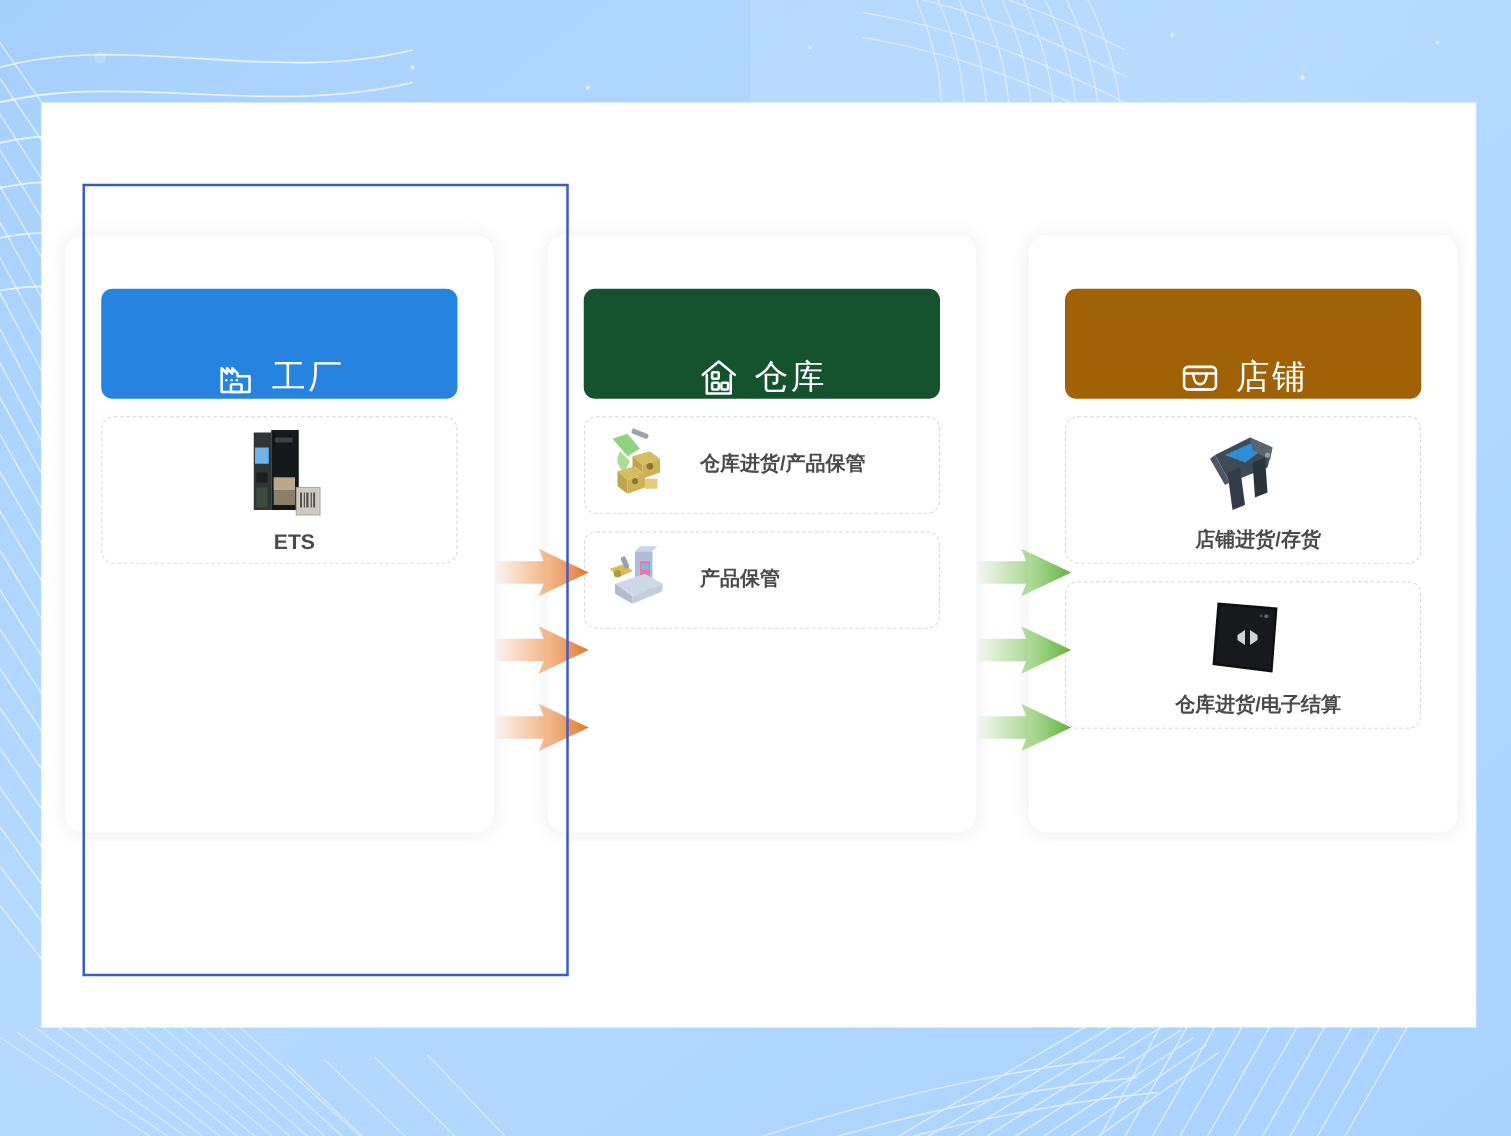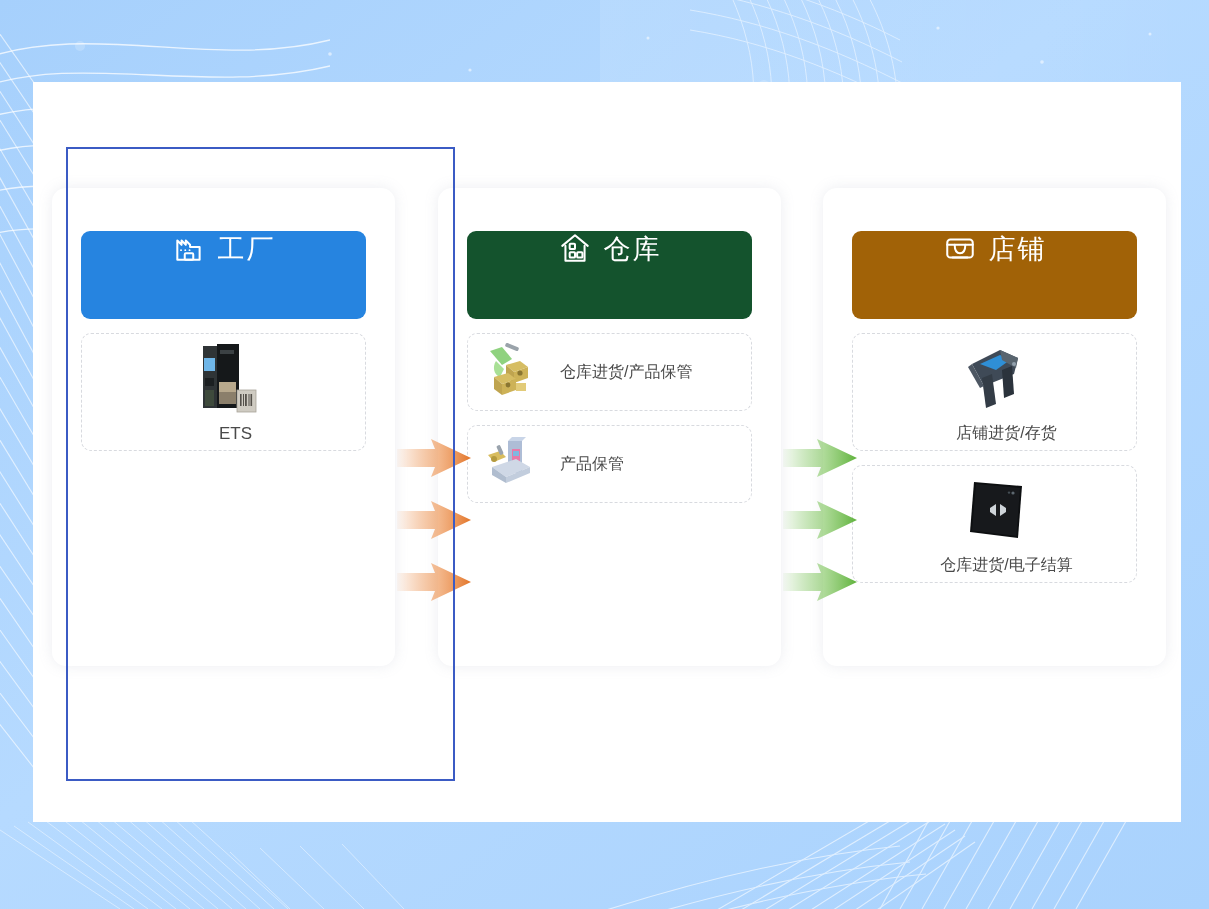--- a/index.html
+++ b/index.html
@@ -50,21 +50,21 @@
   }
   #col-factory   { left:19px;  height:478px; }
   #col-warehouse { left:405px; height:478px; }
   #col-store     { left:790px; height:478px; }
 
   .col-header {
     margin:43px 29px 0 29px;
     height:88px;
     border-radius:9px;
     display:flex;
-    align-items:flex-start;
+    align-items:flex-end;
     justify-content:center;
     gap:12px;
     color:#ffffff;
     font-size:27px;
     letter-spacing:2px;
     font-weight:400;
   }
   .col-header .hdr-icon { display:flex; align-items:center; }
   .col-header .hdr-icon svg { display:block; }
   .hdr-blue   { background:#2684e0; }
@@ -91,20 +91,21 @@
     justify-content:center;
   }
   .card-thumb svg { display:block; }
 
   .card-label {
     color:#4a4a4a;
     font-size:17px;
     line-height:1.65;
     margin-left:16px;
     white-space:pre-line;
+    font-weight:bold;
   }
   .card-label.small { font-size:16px; }
 
   
   .arrow-group { position:absolute; width:78px; }
   #arrows-1 { left:362px; top:355px; }
   #arrows-2 { left:748px; top:355px; }
   .arrow-group .arrow { display:block; }
   .arrow-group .arrow + .arrow { margin-top:20px; }
 </style>

